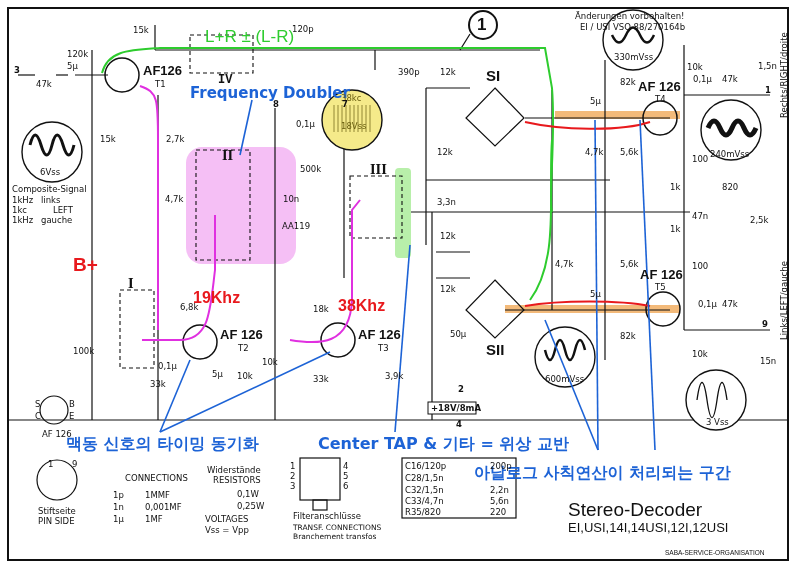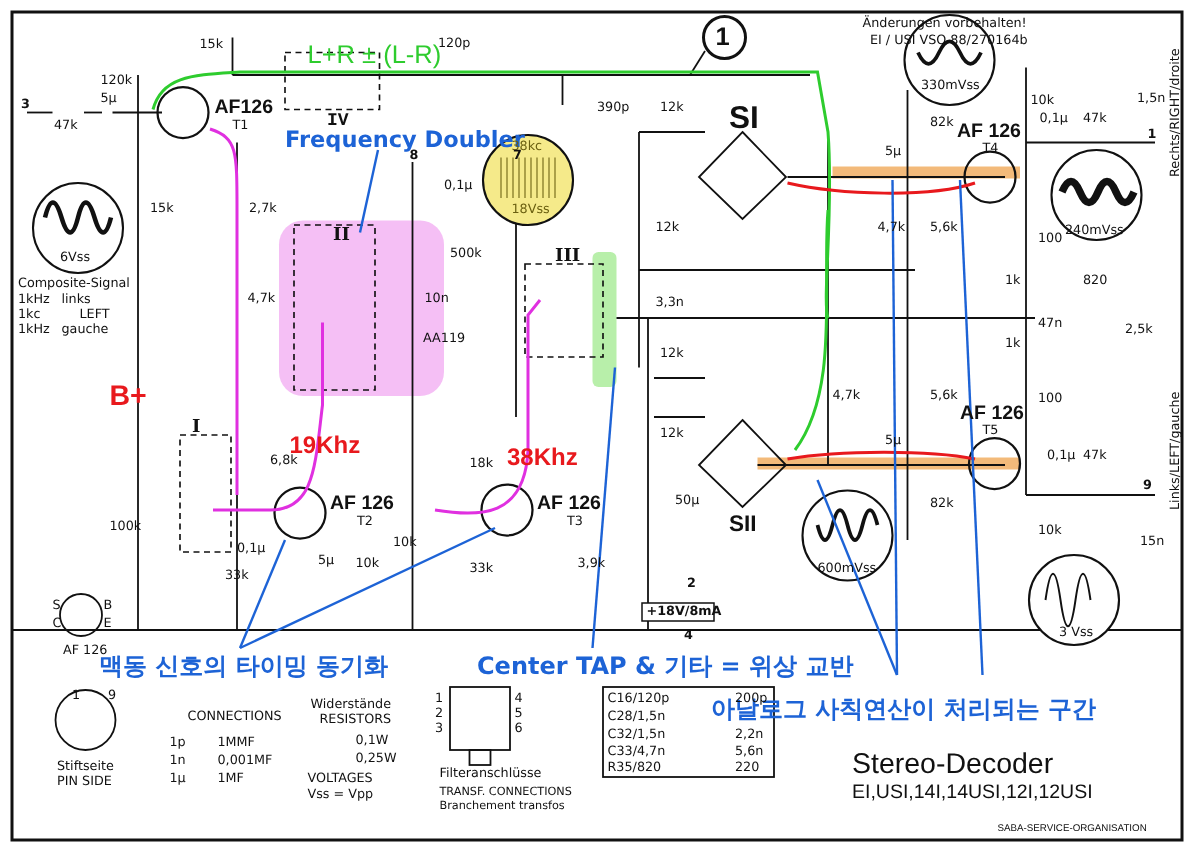--- a/index.html
+++ b/index.html
@@ -144,21 +144,21 @@
 <div class="t ko" style="left:190px;top:86px;font-size:15px;">Frequency Doubler</div>
 <div class="t red" style="left:73px;top:255px;font-size:19px;">B+</div>
 <div class="t red" style="left:193px;top:290px;font-size:16px;">19Khz</div>
 <div class="t red" style="left:338px;top:298px;font-size:16px;">38Khz</div>
 <div class="t ko" style="left:66px;top:436px;font-size:16px;">맥동 신호의 타이밍 동기화</div>
 <div class="t ko" style="left:318px;top:436px;font-size:16px;">Center TAP &amp; 기타 = 위상 교반</div>
 <div class="t ko" style="left:474px;top:465px;font-size:16px;">아날로그 사칙연산이 처리되는 구간</div>
 
 <div class="t sm" style="left:40px;top:168px;">6Vss</div>
 <div class="t sm" style="left:341px;top:94px;color:#6a5f10;">38kc</div>
-<div class="t sm" style="left:341px;top:136px;color:#6a5f10;">18Vss</div>
+<div class="t sm" style="left:341px;top:122px;color:#6a5f10;">18Vss</div>
 <div class="t sm" style="left:614px;top:53px;">330mVss</div>
 <div class="t sm" style="left:710px;top:150px;">240mVss</div>
 <div class="t sm" style="left:545px;top:375px;">600mVss</div>
 <div class="t sm" style="left:706px;top:418px;">3 Vss</div>
 
 <div class="t" style="left:143px;top:64px;font-size:13px;font-weight:bold;">AF126</div>
 <div class="t sm" style="left:155px;top:80px;">T1</div>
 <div class="t" style="left:220px;top:328px;font-size:13px;font-weight:bold;">AF 126</div>
 <div class="t sm" style="left:238px;top:344px;">T2</div>
 <div class="t" style="left:358px;top:328px;font-size:13px;font-weight:bold;">AF 126</div>
@@ -213,21 +213,21 @@
 <div class="t sm" style="left:590px;top:290px;">5µ</div>
 <div class="t sm" style="left:693px;top:75px;">0,1µ</div>
 <div class="t sm" style="left:758px;top:62px;">1,5n</div>
 <div class="t sm" style="left:698px;top:300px;">0,1µ</div>
 <div class="t sm" style="left:760px;top:357px;">15n</div>
 <div class="t sm" style="left:692px;top:212px;">47n</div>
 <div class="t sm" style="left:450px;top:330px;">50µ</div>
 <div class="t sm" style="left:300px;top:165px;">500k</div>
 <div class="t sm" style="left:750px;top:216px;">2,5k</div>
 <div class="t sm" style="left:282px;top:222px;">AA119</div>
-<div class="t" style="left:486px;top:68px;font-size:21px;font-weight:bold;">SI</div>
+<div class="t" style="left:486px;top:68px;font-size:15px;font-weight:bold;">SI</div>
 <div class="t" style="left:486px;top:342px;font-size:15px;font-weight:bold;">SII</div>
 <div class="t" style="left:128px;top:278px;font-size:12px;font-weight:bold;font-family:'DejaVu Serif',serif;">I</div>
 <div class="t" style="left:222px;top:150px;font-size:12px;font-weight:bold;font-family:'DejaVu Serif',serif;">II</div>
 <div class="t" style="left:370px;top:164px;font-size:12px;font-weight:bold;font-family:'DejaVu Serif',serif;">III</div>
 <div class="t" style="left:218px;top:74px;font-size:12px;font-weight:bold;font-family:Liberation Mono, monospace;">IV</div>
 <div class="t sm" style="left:431px;top:404px;font-weight:bold;">+18V/8mA</div>
 <div class="t sm" style="left:14px;top:66px;font-weight:bold;">3</div>
 <div class="t sm" style="left:273px;top:100px;font-weight:bold;">8</div>
 <div class="t sm" style="left:342px;top:100px;font-weight:bold;">7</div>
 <div class="t sm" style="left:765px;top:86px;font-weight:bold;">1</div>

